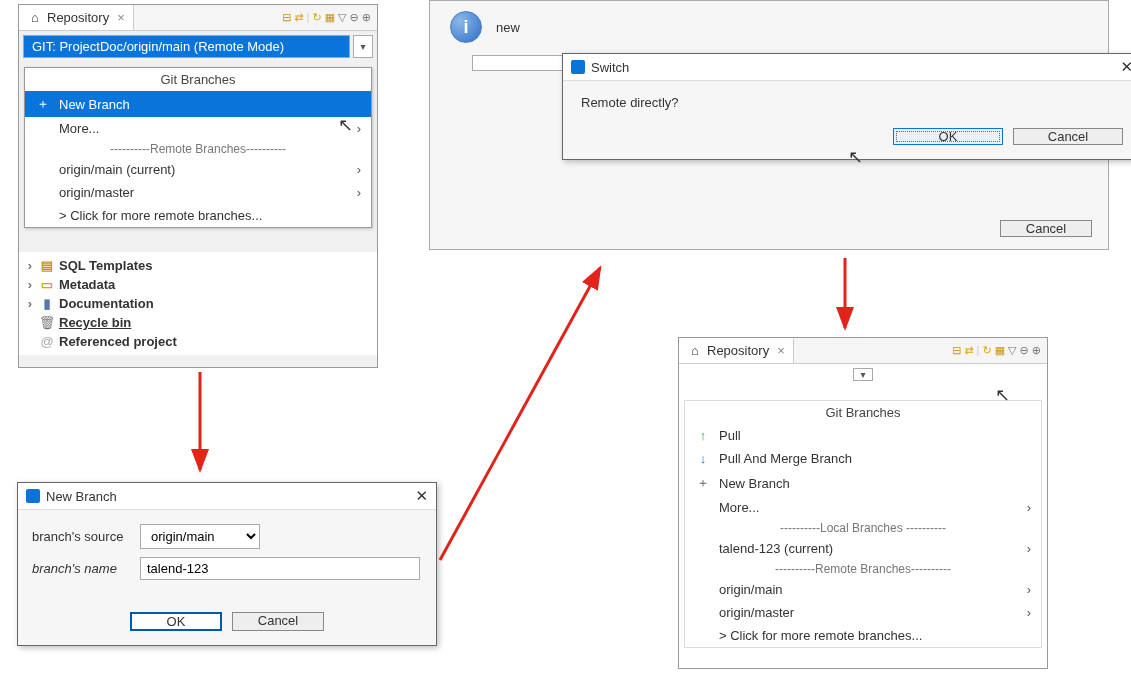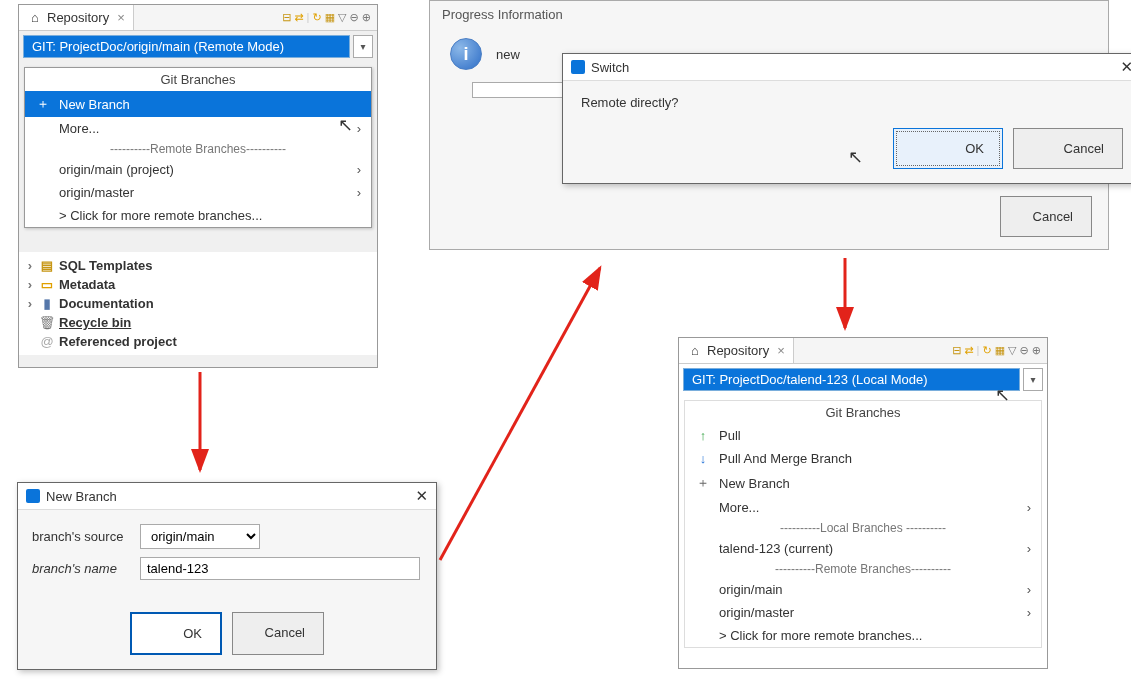--- a/index.html
+++ b/index.html
@@ -22,21 +22,21 @@
   .tree-row { display: flex; align-items: center; gap: 4px; padding: 2px 6px; font-weight: 600; color: #333; }
   .tree-row.normal { font-weight: 400; }
   .expander { color: #777; width: 10px; text-align: center; }
   .dlg { position: absolute; background: #f6f6f6; border: 1px solid #666; box-shadow: 2px 2px 6px rgba(0,0,0,.25); }
   .dlg-title { display: flex; align-items: center; padding: 4px 8px; gap: 6px; border-bottom: 1px solid #ddd; background: #fff; }
   .dlg-title .x { margin-left: auto; font-size: 15px; cursor: pointer; }
   .dlg-body { padding: 14px; }
   .form-row { display: flex; align-items: center; gap: 8px; margin-bottom: 8px; }
   .combo, .textinput { border: 1px solid #aaa; padding: 3px 6px; background: #fff; font-family: inherit; font-size: 13px; }
   .btns { display: flex; gap: 10px; justify-content: center; padding: 10px 14px 14px; }
-  .btn { min-width: 92px; padding: 12px 18px; background: #fff; border: 1px solid #888; cursor: pointer; text-align: right; }
+  .btn { min-width: 92px; padding: 0 18px; background: #fff; border: 1px solid #888; cursor: pointer; text-align: center; }
   .btn.primary { border: 2px solid #0059b3; }
   .btn.focus { border: 1px solid #0a74da; outline: 1px dotted #666; outline-offset: -4px; background: #e8f1fb; }
   .progress-panel { position: absolute; border: 1px solid #aaa; background: #f6f6f6; }
   .progress-title { padding: 6px 12px; color: #555; }
   .progress-body { padding: 10px 20px 50px; }
   .info-row { display: flex; align-items: center; gap: 14px; }
   .info-icon { width: 32px; height: 32px; border-radius: 16px; background: radial-gradient(circle at 30% 30%, #8cb8e8, #2e6ec7); display:flex; align-items:center; justify-content:center; color:#fff; font-weight:bold; font-size:18px; border:1px solid #4a7ec4; }
   .progress-bar { height: 16px; border: 1px solid #aaa; background: #fff; margin: 12px 22px 0; }
   .cursor { position: absolute; pointer-events: none; font-size: 18px; transform: translate(-2px,-2px); }
   svg.arrows { position: absolute; top: 0; left: 0; width: 1131px; height: 683px; pointer-events: none; }
@@ -78,21 +78,21 @@
       <span>New Branch</span>
     </div>
     <div class="menu-item">
       <span class="ico"></span>
       <span>More...</span>
       <span class="arrow">›</span>
     </div>
     <div class="menu-sep">----------Remote Branches----------</div>
     <div class="menu-item">
       <span class="ico"></span>
-      <span>origin/main (project)</span>
+      <span>origin/main (current)</span>
       <span class="arrow">›</span>
     </div>
     <div class="menu-item">
       <span class="ico"></span>
       <span>origin/master</span>
       <span class="arrow">›</span>
     </div>
     <div class="menu-item">
       <span class="ico"></span>
       <span>&gt; Click for more remote branches...</span>
@@ -123,21 +123,20 @@
     <div class="tree-row normal">
         <span class="expander"></span>
         <span class="ico" style="color:#aaa;">@</span>
         <span style="font-weight:600;">Referenced project</span>
       </div>
   </div>
 </div>
 <span class="cursor" style="left:340px; top:116px;">↖</span>
 
 <div class="progress-panel" style="left:429px; top:0; width:680px; height:250px;">
-  <div class="progress-title">Progress Information</div>
   <div class="progress-body">
     <div class="info-row">
       <div class="info-icon">i</div>
       <span>new</span>
     </div>
     <div class="progress-bar"></div>
   </div>
   <div style="position:absolute; right:16px; bottom:12px;">
     <div class="btn" style="background:#eee;">Cancel</div>
   </div>
@@ -195,21 +194,20 @@
       <span style="color:#e0a000;">⇄</span>
       <span style="color:#ccc;">|</span>
       <span style="color:#e0a000;">↻</span>
       <span style="color:#c79615;">▦</span>
       <span style="color:#777;">▽</span>
       <span style="color:#777;">⊖</span>
       <span style="color:#777;">⊕</span>
     </div>
   </div>
   <div class="dropdown-row">
-    <div class="dropdown-sel">GIT: ProjectDoc/talend-123   (Local Mode)</div>
     <div class="dropdown-btn">
       <span style="font-size:10px;color:#555;">▾</span>
     </div>
   </div>
   <div class="menu-pop" style="left:5px; top:62px; width:358px; box-shadow:none; border:1px solid #ddd;">
     <div class="menu-header">Git Branches</div>
     <div class="menu-item">
       <span class="ico" style="color:#2a9d3a;">↑</span>
       <span>Pull</span>
     </div>

